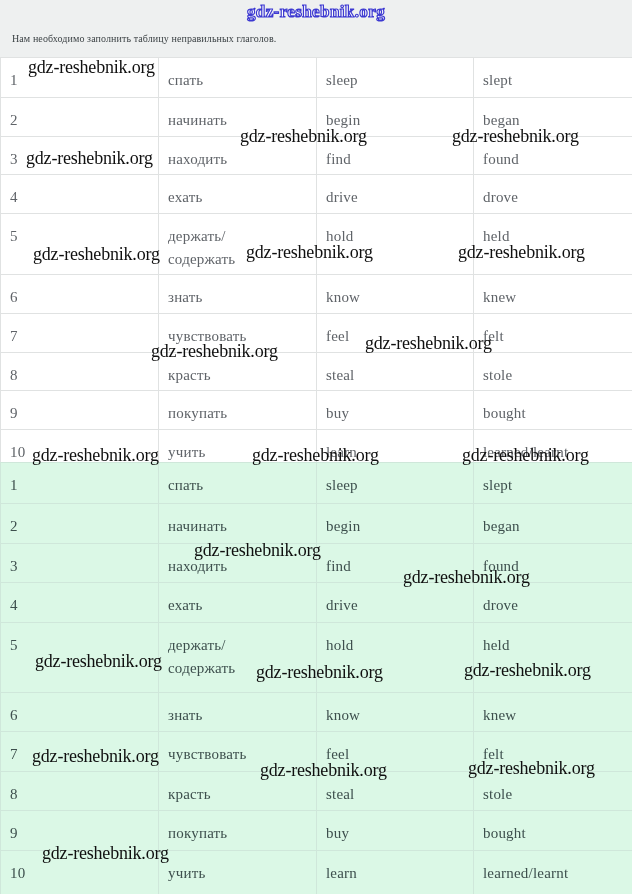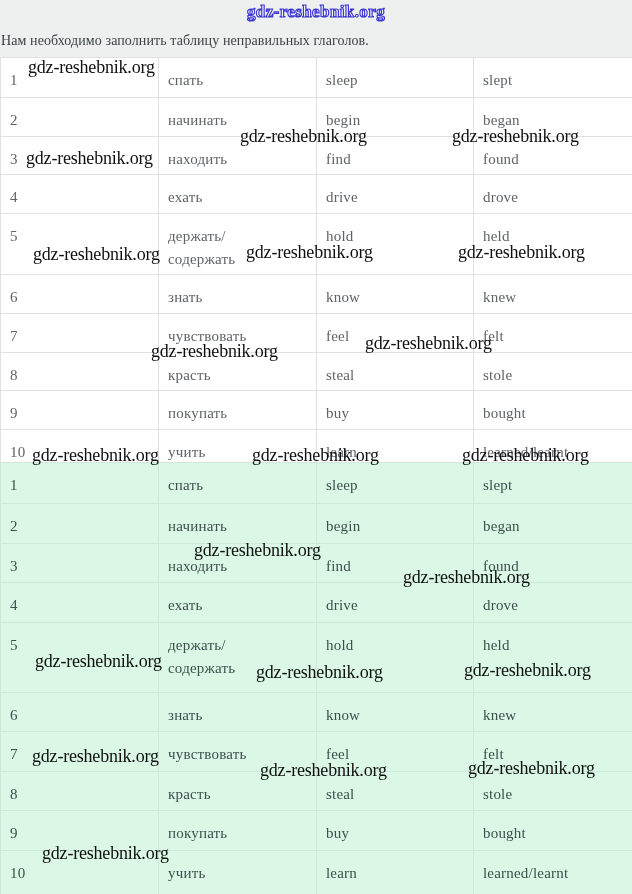--- a/index.html
+++ b/index.html
@@ -11,22 +11,22 @@
     font-family:Liberation Serif, serif;
   }
   .wm-top {
     position:absolute; top:2px; left:0; width:100%;
     text-align:center;
     font-size:17px; font-weight:700; letter-spacing:0.4px;
     color:#ffffff;
     -webkit-text-stroke:1.2px #3c38d1;
   }
   .heading {
-    position:absolute; top:33px; left:1px;
-    font-size:14px; color:#3c4245; letter-spacing:0.1px;
+    position:absolute; top:33px; left:12px;
+    font-size:10px; color:#3c4245; letter-spacing:0.1px;
   }
   table.verbs {
     position:absolute; left:0; width:632px;
     border-collapse:collapse; table-layout:fixed;
     font-size:15px;
   }
   table.verbs td {
     padding:11px 8px 4px 9px;
     vertical-align:top;
     white-space:pre-line;

